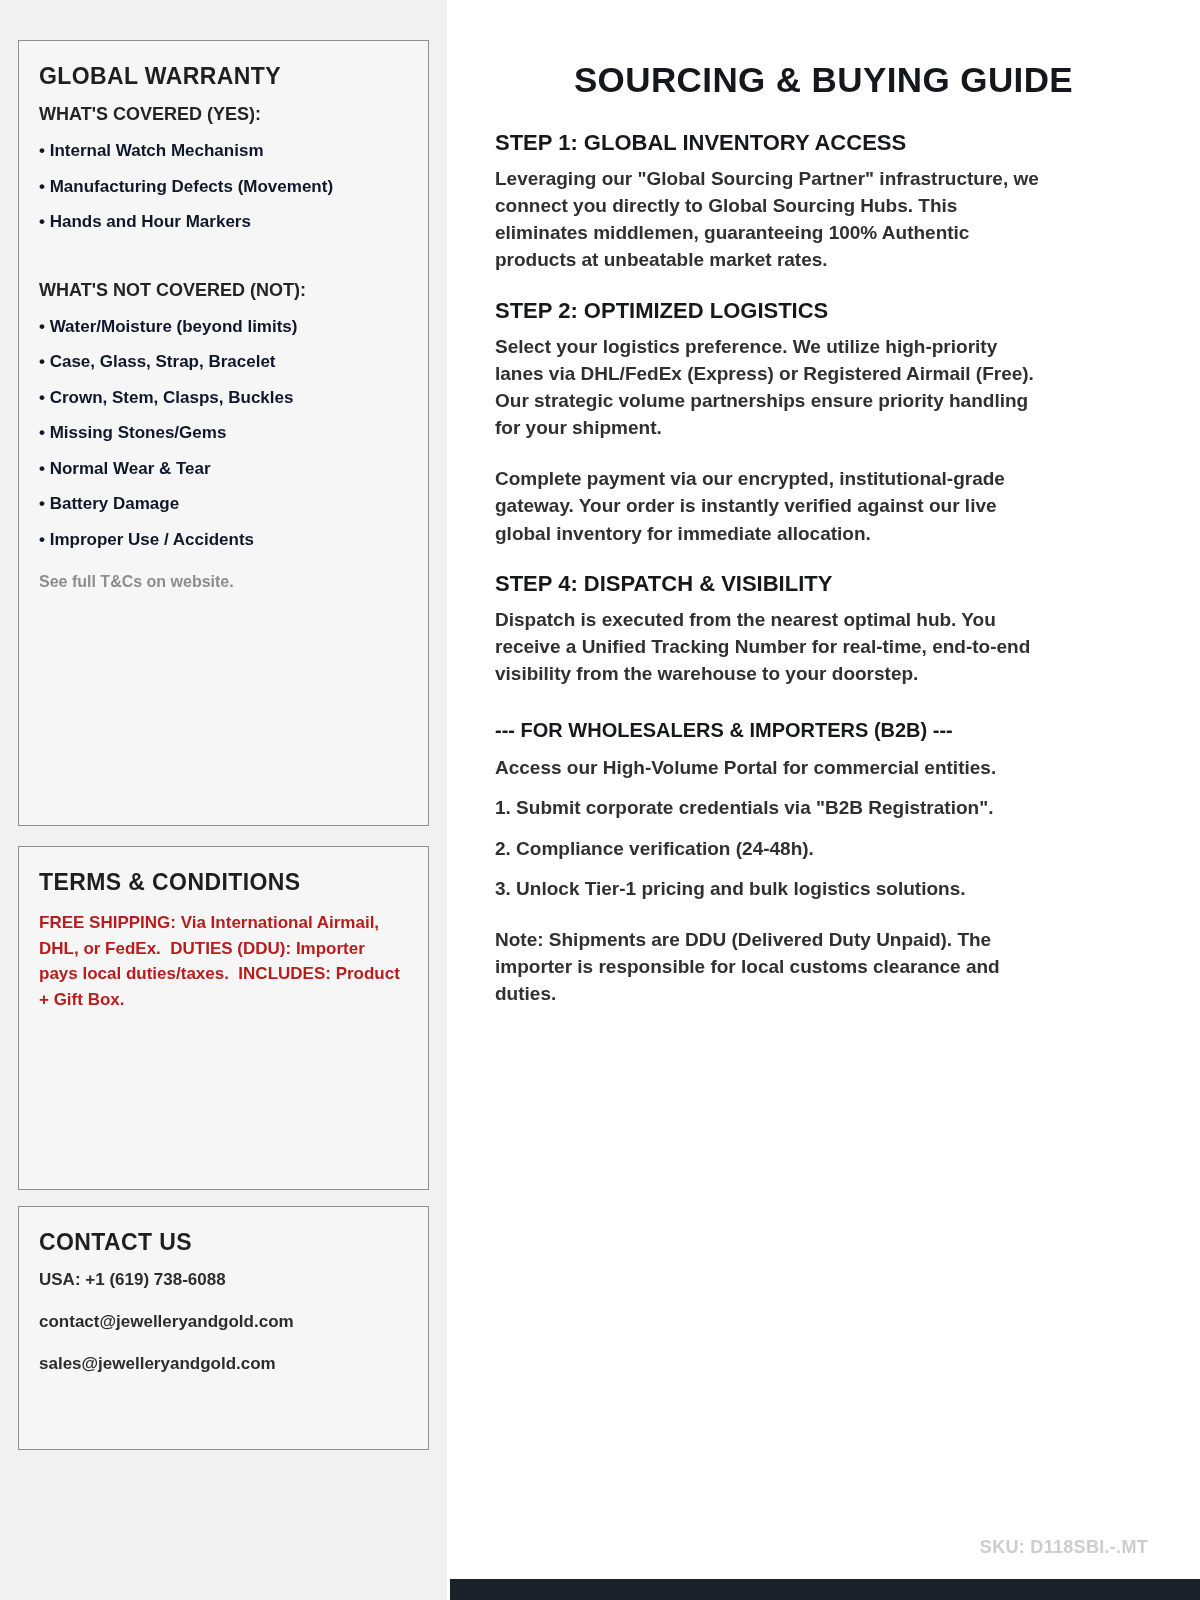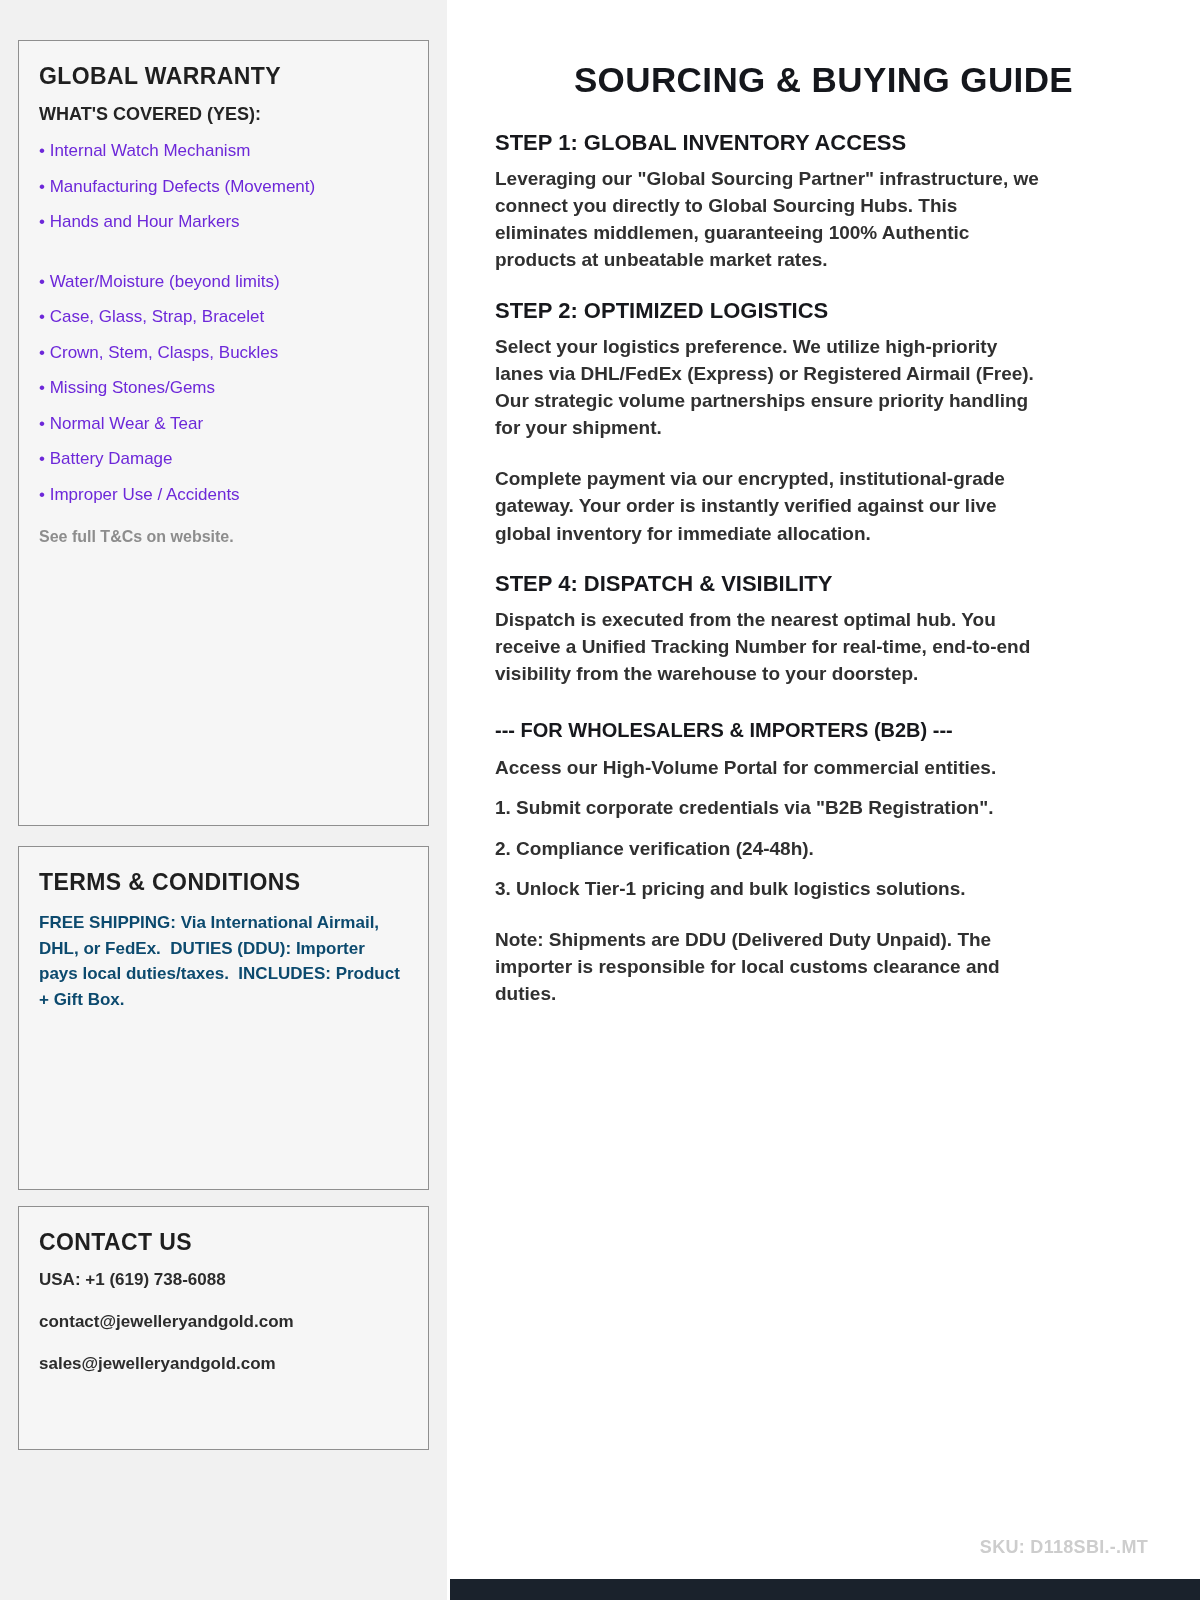--- a/index.html
+++ b/index.html
@@ -11,26 +11,26 @@
   
   .sidebar { position: absolute; left: 0; top: 0; width: 536px; height: 1600px; background: #f1f1f1; }
   .box { position: absolute; left: 18px; width: 411px; background: #f6f6f6; border: 1px solid #8f8f8f; padding: 22px 20px; }
   .box-warranty { top: 40px; height: 786px; }
   .box-terms { top: 846px; height: 344px; }
   .box-contact { top: 1206px; height: 244px; }
 
   .box h2 { font-size: 23px; font-weight: 800; color: #1f1f1f; letter-spacing: 0.4px; margin-bottom: 14px; }
   .box h3 { font-size: 18px; font-weight: 700; color: #242424; margin: 8px 0 16px; }
   .box ul { list-style: none; }
-  .box li { font-size: 17px; font-weight: 400; color: #6d28d9; margin-bottom: 16px; line-height: 1.15; }
+  .box li { font-size: 17px; font-weight: 700; color: #0f172a; margin-bottom: 16px; line-height: 1.15; }
   .box li::before { content: "\2022\00a0"; }
   .list-gap { height: 24px; }
   .footnote { margin-top: 24px; font-size: 16px; font-weight: 600; color: #8d8d8d; }
 
-  .terms-body { font-size: 17px; font-weight: 700; color: #0c4a6e; line-height: 1.5; white-space: pre-wrap; }
+  .terms-body { font-size: 17px; font-weight: 700; color: #b91c1c; line-height: 1.5; white-space: pre-wrap; }
   .contact-line { font-size: 17px; font-weight: 700; color: #2c2c2c; margin-bottom: 22px; }
 
   
   .main { position: absolute; left: 447px; top: 0; width: 753px; height: 1600px; background: #ffffff; }
   .main-title { text-align: center; margin-top: 60px; font-size: 35px; font-weight: 800; color: #15171c; letter-spacing: 0.4px; }
   .content { padding: 30px 60px 0 48px; }
 
   .step { margin-bottom: 24px; max-width: 548px; }
   .step-heading { font-size: 22px; font-weight: 800; color: #17181c; margin-bottom: 9px; }
   .step-body { font-size: 19px; font-weight: 600; color: #303030; line-height: 1.43; }
@@ -52,20 +52,21 @@
 
     <section class="box box-warranty">
       <h2>GLOBAL WARRANTY</h2>
       <h3>WHAT'S COVERED (YES):</h3>
       <ul>
         <li>Internal Watch Mechanism</li>
         <li>Manufacturing Defects (Movement)</li>
         <li>Hands and Hour Markers</li>
       </ul>
       <div class="list-gap"></div>
+      <h3>WHAT'S NOT COVERED (NOT):</h3>
       <ul>
         <li>Water/Moisture (beyond limits)</li>
         <li>Case, Glass, Strap, Bracelet</li>
         <li>Crown, Stem, Clasps, Buckles</li>
         <li>Missing Stones/Gems</li>
         <li>Normal Wear &amp; Tear</li>
         <li>Battery Damage</li>
         <li>Improper Use / Accidents</li>
       </ul>
       <p class="footnote">See full T&amp;Cs on website.</p>

